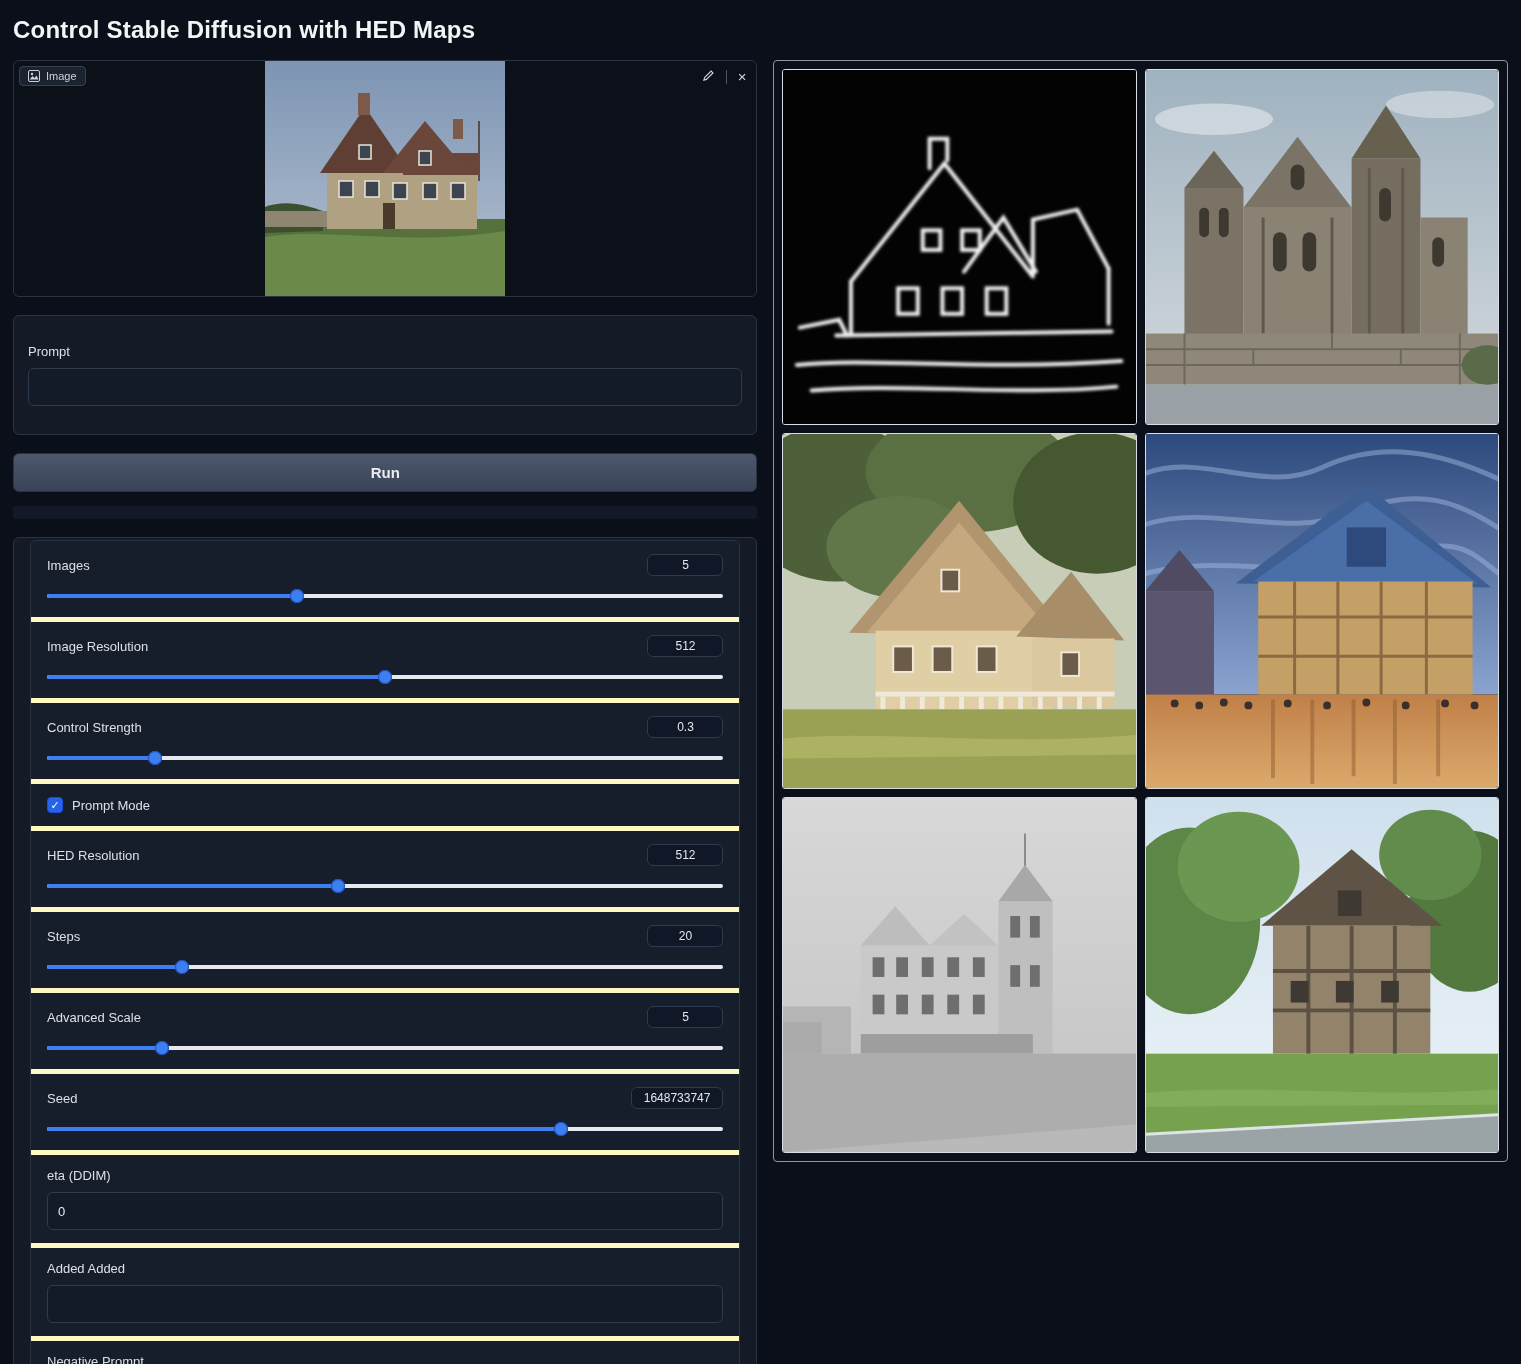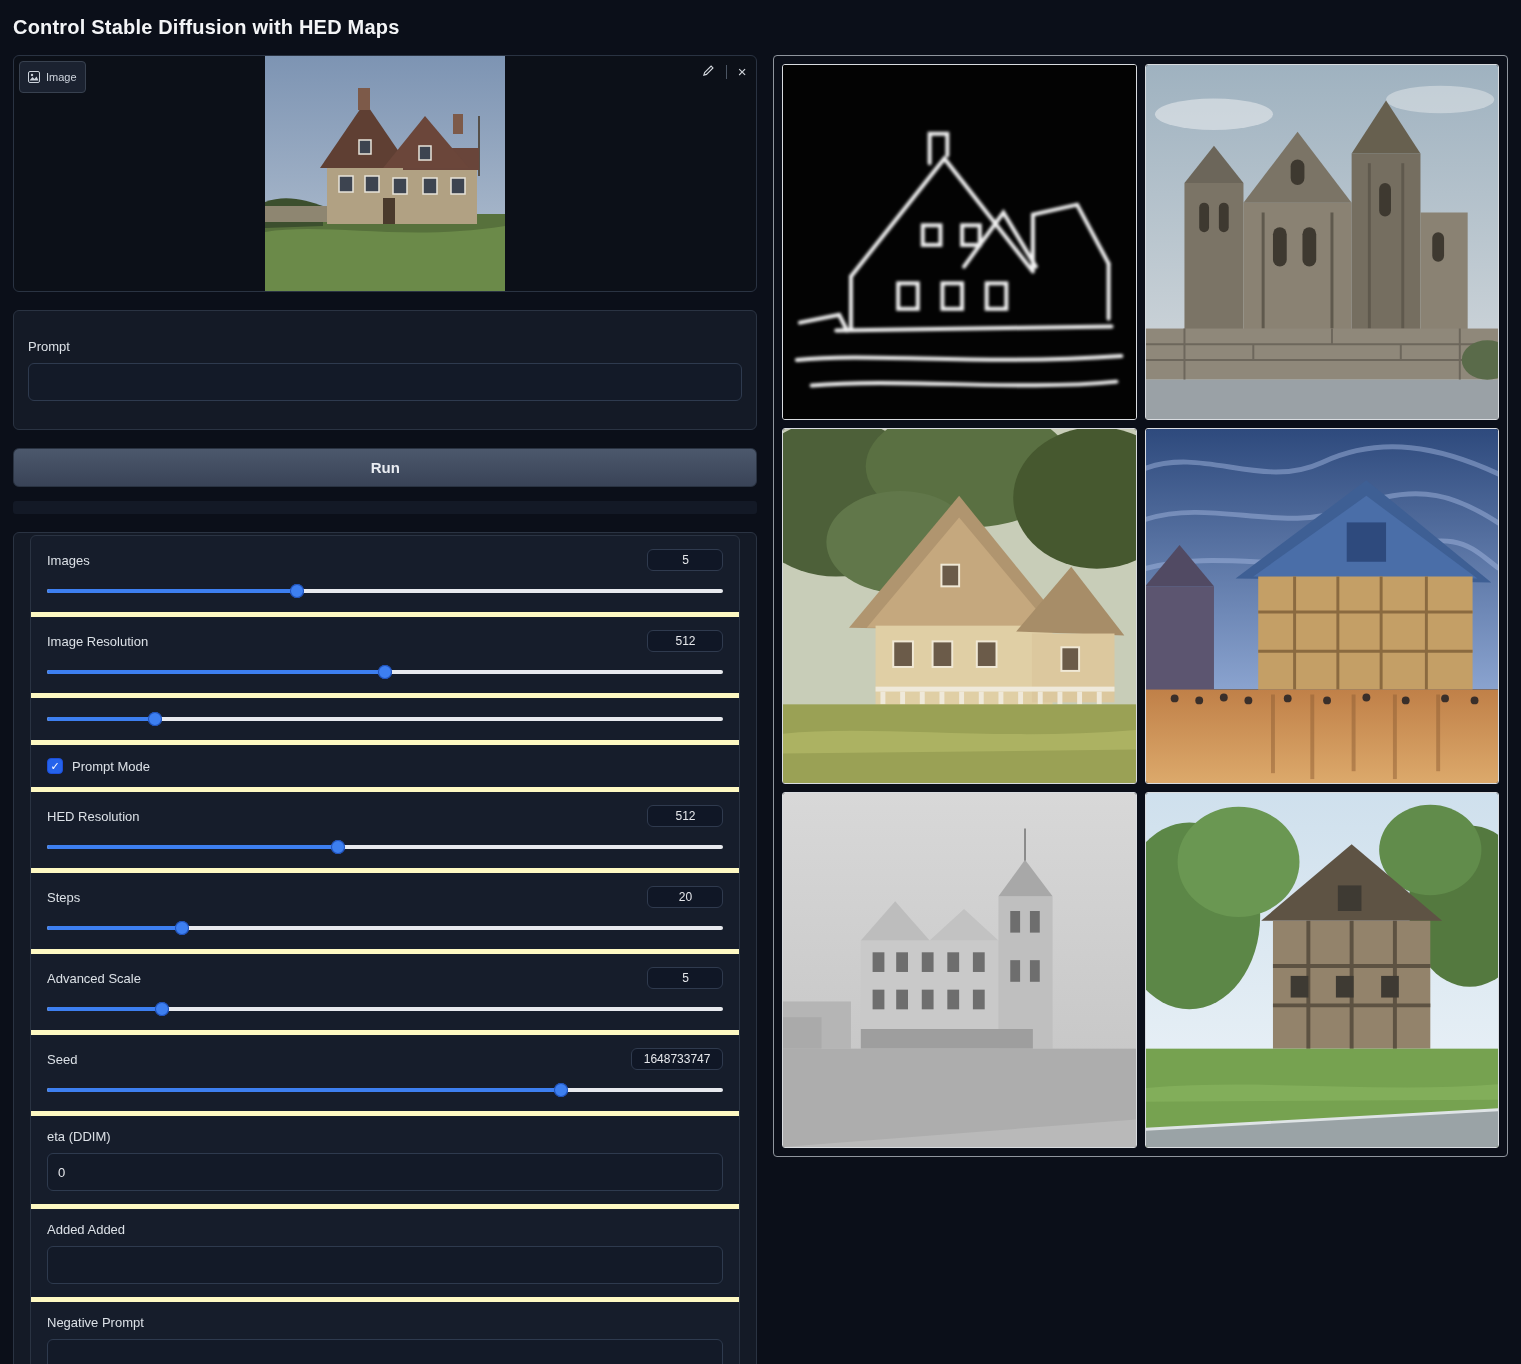--- a/index.html
+++ b/index.html
@@ -2,29 +2,29 @@
 <html><head>
 <meta charset="utf-8">
 <style>
   *{box-sizing:border-box;margin:0;padding:0}
   html,body{width:1521px;height:1364px;overflow:hidden}
   body{
     background:#0b0f19;color:#e5e7eb;
     font-family:"Liberation Sans","DejaVu Sans",sans-serif;
   }
   .page{padding:10px 13px}
-  .page-title{font-size:20px;font-weight:700;color:#f3f4f6;margin:6px 0 16px 0;letter-spacing:.2px}
+  .page-title{font-size:24px;font-weight:700;color:#f3f4f6;margin:6px 0 16px 0;letter-spacing:.2px}
   .layout{display:flex;gap:16px;align-items:flex-start}
   .col-left{width:746px;display:flex;flex-direction:column;gap:18px}
   .block{background:#141a26;border:1px solid #2a3342;border-radius:6px}
 
   
   .image-block{position:relative;height:237px;background:#0c1018;display:flex;justify-content:center;overflow:hidden}
   .img-tag{position:absolute;top:5px;left:5px;display:flex;gap:6px;align-items:center;
-    background:#1b2230;border:1px solid #38414f;border-radius:4px;padding:9px 8px;
+    background:#1b2230;border:1px solid #38414f;border-radius:4px;padding:3px 8px;
     font-size:11px;color:#cdd3dc;z-index:2}
   .img-toolbar{position:absolute;top:6px;right:8px;display:flex;align-items:center;gap:9px;z-index:2}
   .tb-btn{background:none;border:none;color:#d1d5db;font-size:15px;line-height:1;cursor:pointer;padding:2px}
   .tb-divider{width:1px;height:14px;background:#4b5563}
   .uploaded-photo{height:237px;width:240px}
   .uploaded-photo svg{display:block;width:100%;height:100%}
 
   
   .pad{padding:28px 14px}
   .field-label{font-size:13px;color:#dbe0e6}
@@ -160,20 +160,24 @@
               <span class="valbox">512</span>
             </div>
             <div class="slider" style="--pct: 50%;">
               <div class="track"></div>
                 <div class="fill"></div>
                 <div class="thumb"></div>
             </div>
           </div>
 
           <div class="row">
+            <div class="row-top">
+              <span class="field-label">Control Strength</span>
+              <span class="valbox">0.3</span>
+            </div>
             <div class="slider" style="--pct: 16%;">
               <div class="track"></div>
                 <div class="fill"></div>
                 <div class="thumb"></div>
             </div>
           </div>
 
           <div class="row row-check">
             <span class="checkbox">✓</span>
             <span class="field-label">Prompt Mode</span>

